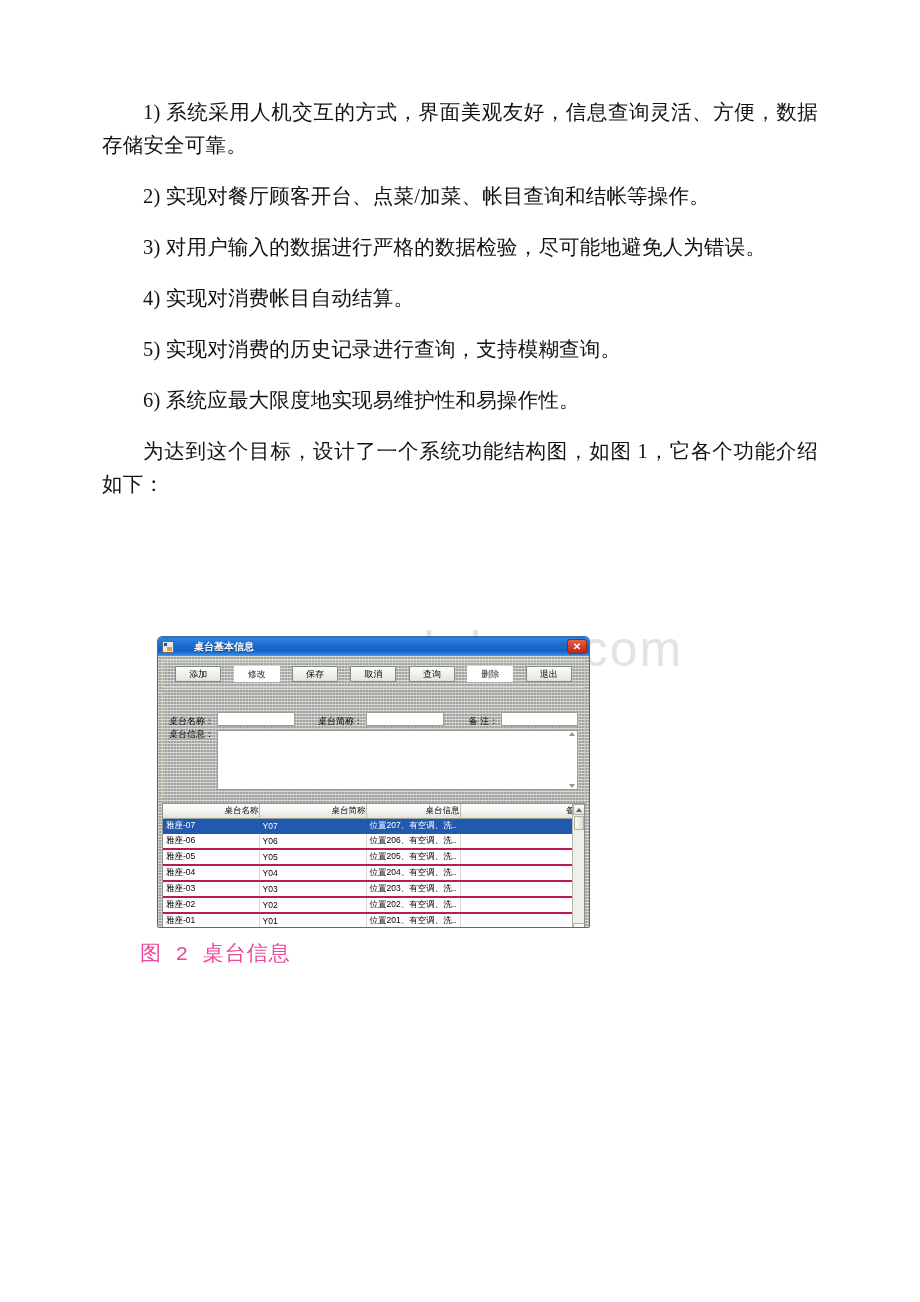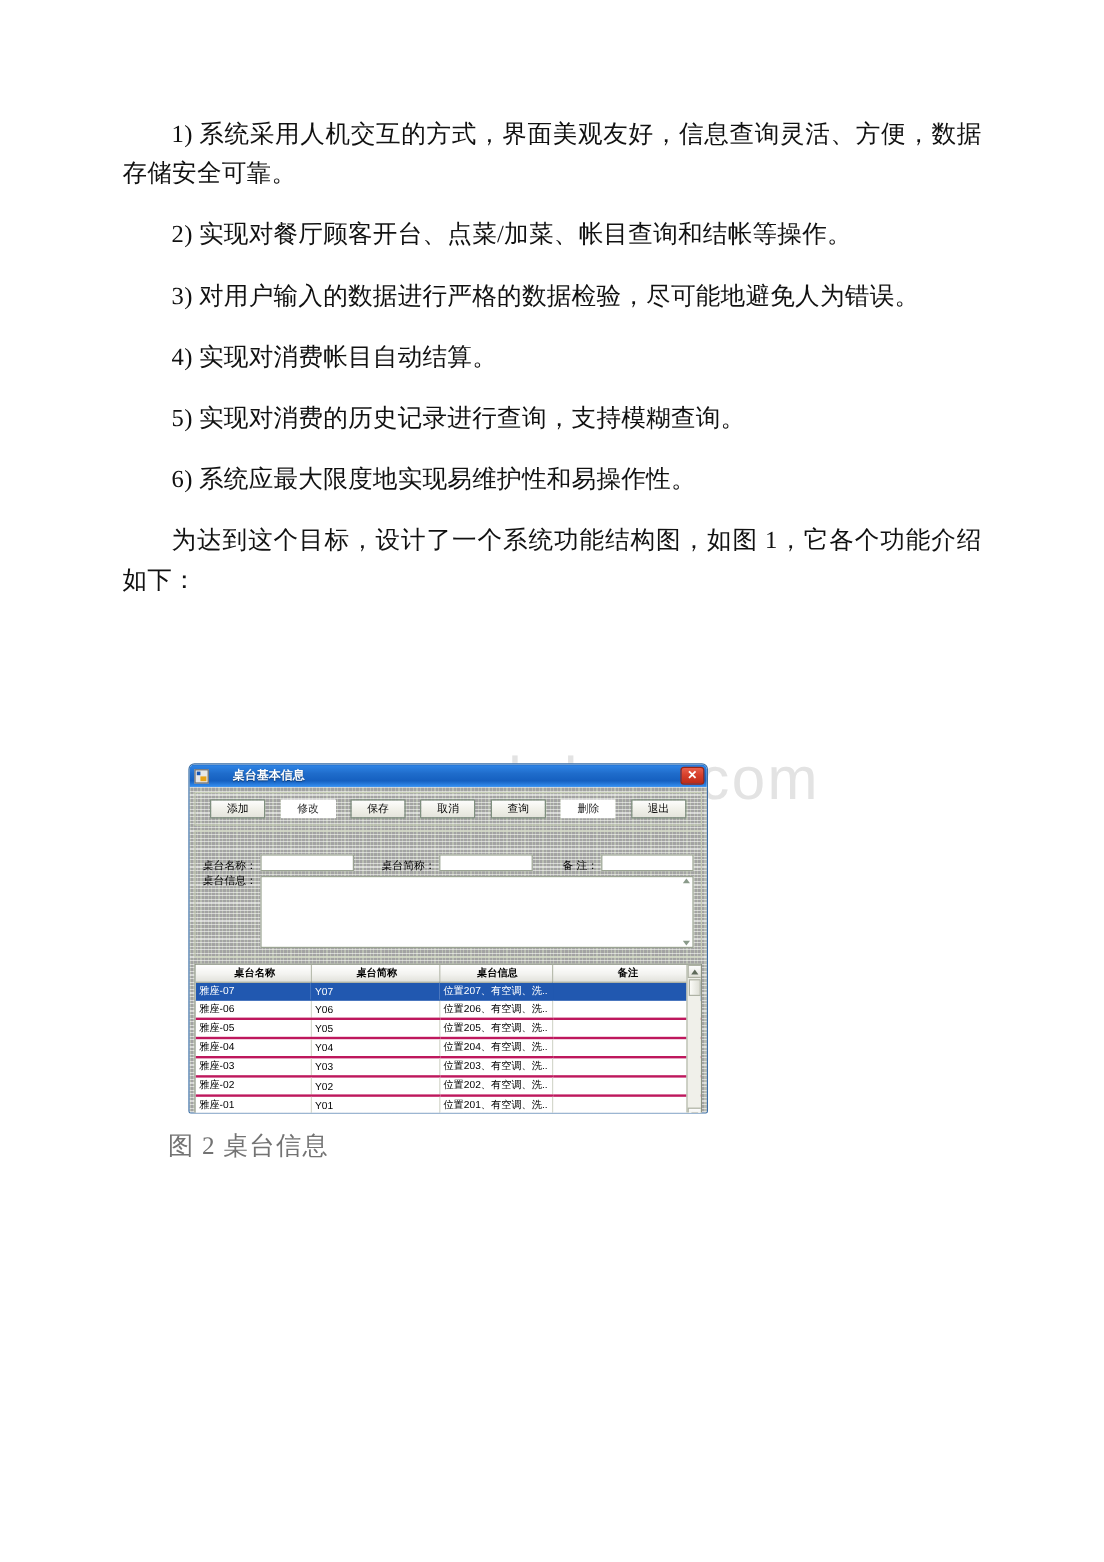--- a/index.html
+++ b/index.html
@@ -274,22 +274,22 @@
     border-collapse: collapse;
     width: 100%;
     font-size: 8.5px;
     font-family: "Liberation Sans", "DejaVu Sans", sans-serif;
     table-layout: fixed;
   }
   table.grid th {
     background: linear-gradient(to bottom, #ffffff 0%, #f3f3f0 55%, #e2e2dc 100%);
     border-right: 1px solid #b8bcae;
     border-bottom: 1px solid #9aa092;
-    text-align: center;
-    font-weight: bold;
+    text-align: right;
+    font-weight: normal;
     color: #000000;
     padding: 1px 0 1px 3px;
     height: 13px;
     box-sizing: border-box;
     white-space: nowrap;
     overflow: hidden;
   }
   table.grid td {
     border-right: 1px solid #d5d8cd;
     border-bottom: 2px solid #be185d;
@@ -416,23 +416,23 @@
     flex: 0 0 auto;
     background: #eeeee8;
   }
 
   
   .caption {
     position: absolute;
     left: 140px;
     top: 940px;
     font-size: 21px;
-    color: #737373;
+    color: #ec4899;
     line-height: 30px;
-    font-family: Liberation Serif, serif;
+    font-family: Liberation Mono, monospace;
     letter-spacing: 1px;
     z-index: 2;
   }
 </style>
 </head>
 <body>
 
 <div class="page">
 
   <div class="doc-body">

